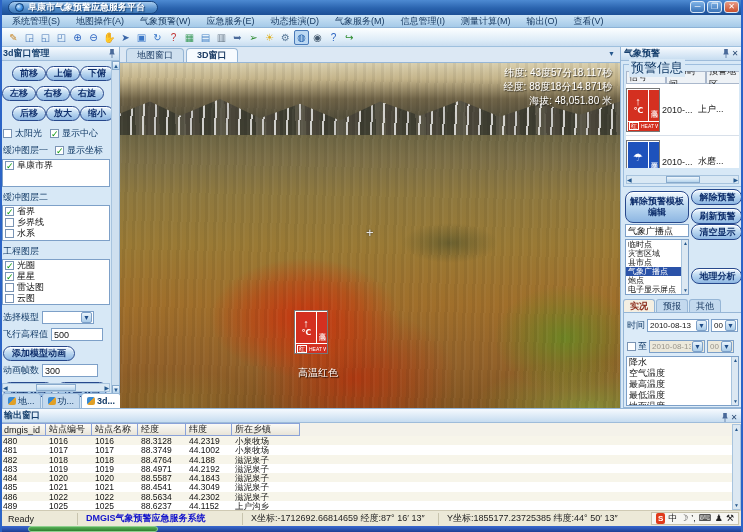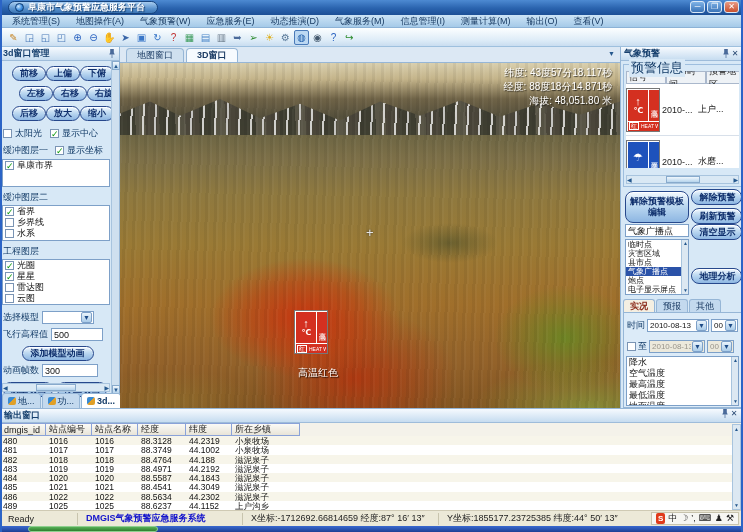--- a/index.html
+++ b/index.html
@@ -52,21 +52,21 @@
   .select .sa{width:11px;height:11px;margin:0 1px;background:linear-gradient(180deg,#eaf4fc,#a9cbe8);
     border:1px solid #7da0c8;border-radius:2px;font-size:7px;line-height:10px;text-align:center;color:#1c4a86;}
   .select.disabled{background:#ece9dc;color:#98948a;}
   .select.disabled .sv{color:#98948a;}
   
   #leftpanel{position:absolute;left:-2px;top:47px;width:120px;height:361px;background:#d7e8f6;border-right:1px solid #96b6d6;}
   #lp-body{position:absolute;left:0;top:14px;width:112px;height:347px;overflow:hidden;}
   .navrow{display:flex;gap:0;overflow:hidden;height:15px;margin-top:5px;}
   .navrow .xpbtn{flex:0 0 34px;height:15px;}
   .navrow.indent{padding-left:12px;}
-  .navrow.tight{padding-left:19px;}
+  .navrow.tight{padding-left:2px;}
   .lp-line{display:flex;align-items:center;gap:3px;height:13px;padding-left:3px;font-size:9px;color:#123a66;}
   #lp-vscroll{position:absolute;right:0;top:14px;width:8px;height:333px;background:#cfe0ef;border-left:1px solid #a8c4de;}
   .sarrow{position:absolute;left:0;width:8px;height:9px;background:linear-gradient(180deg,#f0f7fd,#b6d4ec);
     border:1px solid #88aacc;font-size:6px;line-height:8px;text-align:center;color:#25588e;}
   #lp-hscroll{position:absolute;left:2px;top:336px;width:108px;height:9px;background:#d9e8f4;border:1px solid #a8c4de;
     display:flex;align-items:center;justify-content:space-between;font-size:6px;color:#25588e;}
   #lp-hscroll .thumb{width:40px;height:7px;background:linear-gradient(180deg,#f0f7fd,#b6d4ec);border:1px solid #88aacc;}
   #lp-tabs{position:absolute;left:0;top:346px;width:120px;height:15px;display:flex;gap:1px;padding-left:2px;}
   .ltab{display:flex;align-items:center;gap:2px;padding:0 5px;font-size:9px;color:#123a66;
     border:1px solid #96b6d6;border-bottom:none;border-radius:3px 3px 0 0;background:#c3d9ee;}
@@ -138,21 +138,21 @@
   .vsb::before{content:"▲";position:absolute;top:0;left:0;width:7px;font-size:5px;line-height:7px;text-align:center;color:#25588e;}
   .vsb::after{content:"▼";position:absolute;bottom:0;left:0;width:7px;font-size:5px;line-height:7px;text-align:center;color:#25588e;}
   #rp-tabs{position:absolute;left:2px;top:252px;display:flex;gap:1px;}
   .rptab{height:13px;padding:0 6px;font-size:9px;color:#1c3c64;display:flex;align-items:center;
     border:1px solid #96b6d6;border-bottom:none;border-radius:3px 3px 0 0;background:#c3d9ee;}
   .rptab.on{background:#f4efe2;color:#8a2a1a;font-weight:bold;}
   #rp-timebox{position:absolute;left:2px;top:265px;width:130px;height:96px;border:1px solid #96b6d6;background:#dcebf8;}
   
   #output{position:absolute;left:-2px;top:408px;width:743px;height:102px;background:#f4f7fa;border-top:1px solid #96b6d6;}
   #outhdr{height:14px;background:linear-gradient(180deg,#f6fafe,#c6dcf0);border-bottom:1px solid #9ebcda;
-    display:flex;align-items:flex-start;padding:0 4px;font-size:9px;font-weight:bold;color:#17406e;}
+    display:flex;align-items:flex-end;padding:0 4px;font-size:9px;font-weight:bold;color:#17406e;}
   #outhead{display:flex;height:13px;background:#f4f2ea;}
   #outhead span{border:1px solid #8aa2d8;border-left-width:0;font-size:9px;color:#222;padding:0 3px;
     display:flex;align-items:center;background:linear-gradient(180deg,#fbfaf6,#e8e4d8);}
   #outhead span:first-child{border-left-width:1px;}
   #outrows{height:75px;overflow:hidden;background:#fff;}
   .orow{display:flex;height:9.3px;font-size:8.5px;color:#111;}
   .orow:nth-child(odd){background:#f7f5ea;}
   .orow span{padding:0 3px;overflow:hidden;white-space:nowrap;}
   .c0{width:46px;} .c1{width:46px;} .c2{width:46px;} .c3{width:48px;} .c4{width:46px;} .c5{width:68px;}
   #out-vscroll{position:absolute;right:2px;top:15px;width:9px;height:86px;background:#dce8f2;border:1px solid #a8c4de;}
@@ -321,21 +321,21 @@
         <span class="lbl" data-name="model-select-label">选择模型</span>
         <span class="select" style="width:52px;" data-name="model-select">
           <span class="sv"></span>
             <span class="sa" data-name="chevron-down-icon">▼</span>
         </span>
       </div>
       <div class="lp-line" style="margin-top:4px;">
         <span class="lbl" data-name="flight-height-label">飞行高程值</span>
         <input class="inp" style="width: 52px;" data-name="flight-height-input" value="500">
       </div>
-      <div class="lp-line" style="margin-top:6px;justify-content:center;">
+      <div class="lp-line" style="margin-top:6px;">
         <button class="xpbtn" style="height:15px;padding:0 8px;" data-name="add-model-anim-button">添加模型动画</button>
       </div>
       <div class="lp-line" style="margin-top:4px;">
         <span class="lbl" data-name="anim-frames-label">动画帧数</span>
         <input class="inp" style="width: 56px;" data-name="anim-frames-input" value="300">
       </div>
       <div class="lp-line" style="margin-top:6px;gap:4px;">
         <button class="xpbtn" style="height:15px;padding:0 6px;" data-name="model-anim-button">模型动画</button>
         <button class="xpbtn" style="height:15px;padding:0 6px;" data-name="stop-anim-button">停止动画</button>
       </div>

